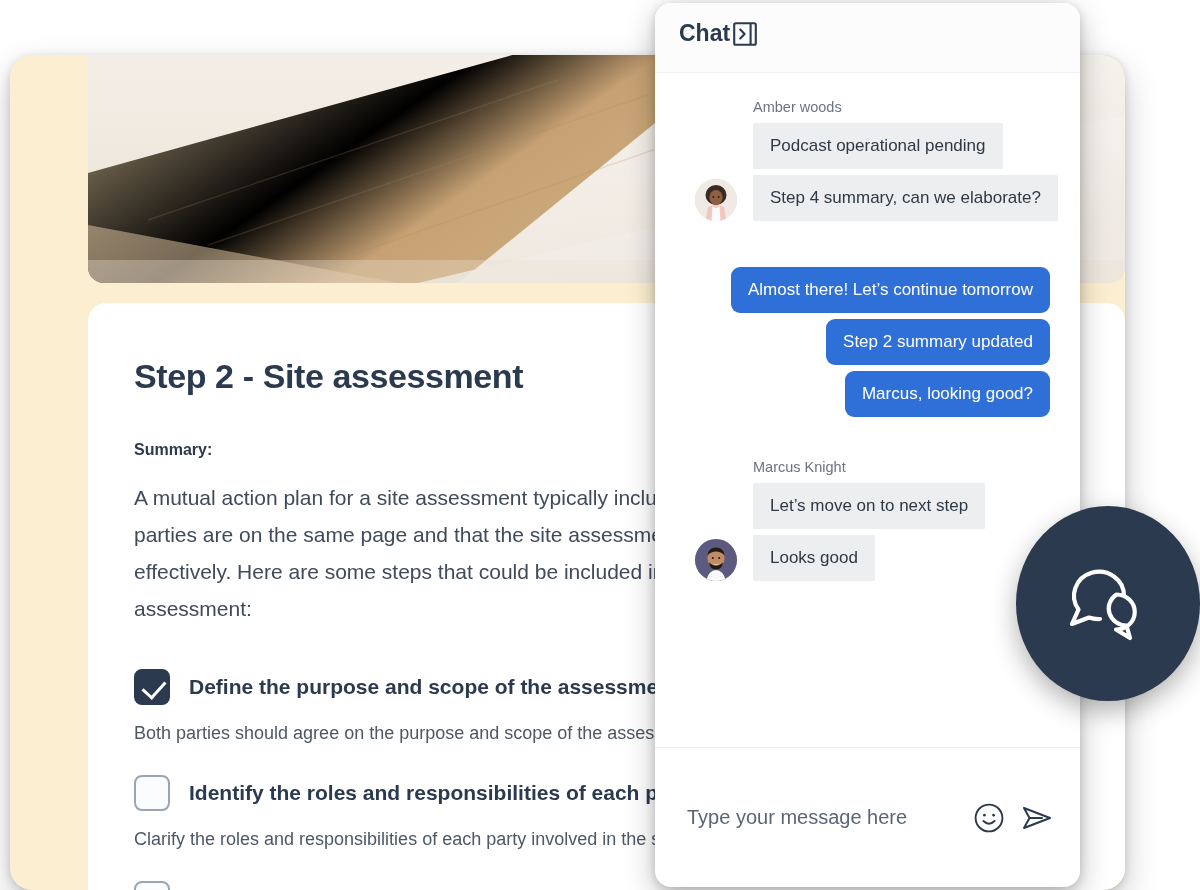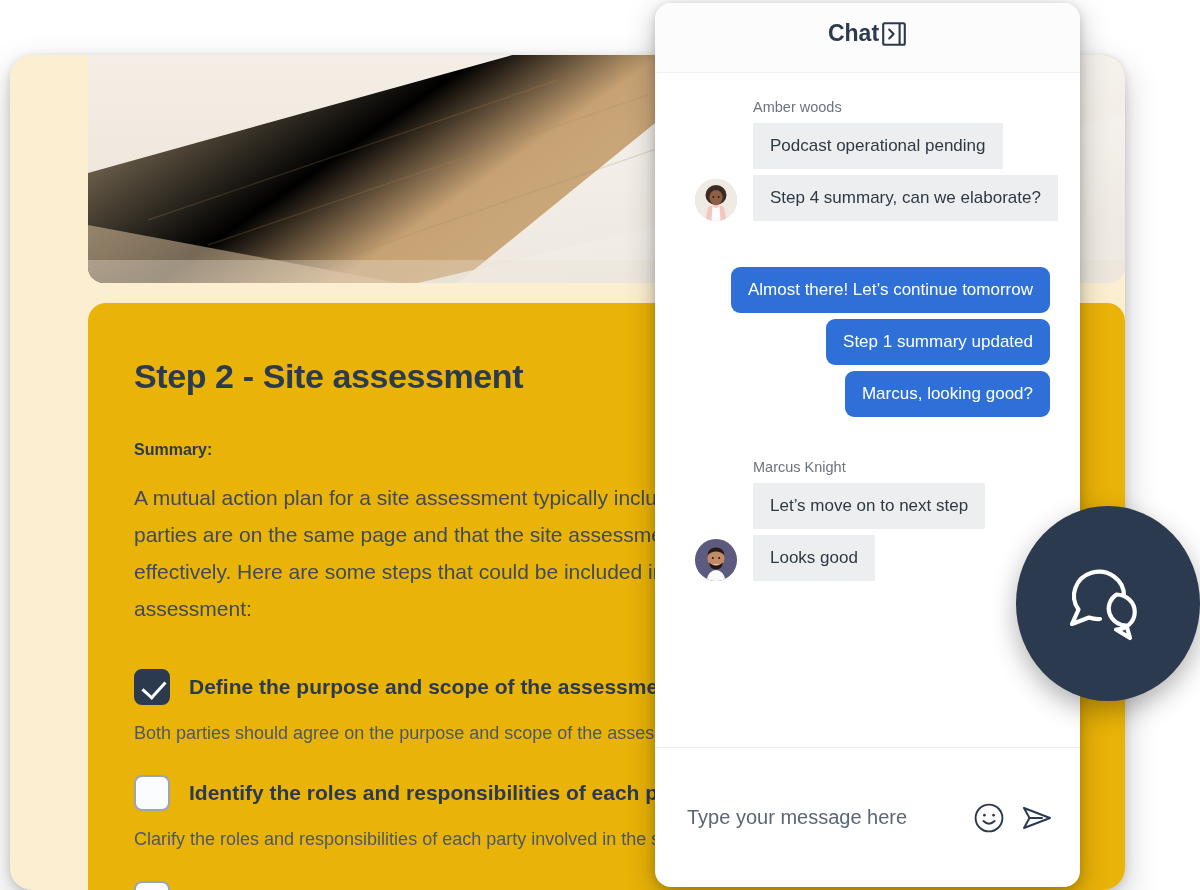--- a/index.html
+++ b/index.html
@@ -46,21 +46,21 @@
   }
   .doc-hero svg { display: block; width: 100%; height: 100%; }
 
   
   .doc-sheet {
     position: absolute;
     left: 78px;
     top: 248px;
     width: 1037px;
     height: 587px;
-    background: #eab308;
+    background: #ffffff;
     border-top-left-radius: 18px;
     border-top-right-radius: 18px;
     overflow: hidden;
     padding: 55px 46px 0 46px;
   }
 
   .doc-title {
     font-size: 34px;
     font-weight: bold;
     color: #2B3A4F;
@@ -145,21 +145,21 @@
     flex-direction: column;
     overflow: hidden;
   }
 
   .chat-header {
     flex: 0 0 auto;
     height: 70px;
     background: #FCFCFD;
     display: flex;
     align-items: center;
-    justify-content: center;
+    justify-content: flex-start;
     padding: 0 22px 8px 24px;
     border-bottom: 1px solid #F0F1F3;
   }
   .chat-title {
     font-size: 23px;
     font-weight: bold;
     color: #2B3A4F;
   }
   .collapse-btn {
     width: 30px;
@@ -365,21 +365,21 @@
             <circle cx="18.3" cy="18" r="0.9" fill="#2B1C16"></circle>
             <circle cx="23.7" cy="18" r="0.9" fill="#2B1C16"></circle>
           </svg>
         </div>
         <div><span class="bubble-in">Podcast operational pending</span></div>
         <div><span class="bubble-in">Step 4 summary, can we elaborate?</span></div>
       </div>
 
       <div class="msg-group-out">
         <div><span class="bubble-out">Almost there! Let’s continue tomorrow</span></div>
-        <div><span class="bubble-out">Step 1 summary updated</span></div>
+        <div><span class="bubble-out">Step 2 summary updated</span></div>
         <div><span class="bubble-out">Marcus, looking good?</span></div>
       </div>
 
       <div class="sender-name second">Marcus Knight</div>
       <div class="msg-group-in">
         <div class="avatar" style="bottom:6px;">
           <svg viewBox="0 0 42 42" aria-hidden="true">
             <rect width="42" height="42" fill="#5D5A80"></rect>
             <path d="M11 42 Q14 31 21 31 Q28 31 31 42 Z" fill="#FAFAFA"></path>
             <ellipse cx="21" cy="19" rx="8.6" ry="9.4" fill="#C08C68"></ellipse>

